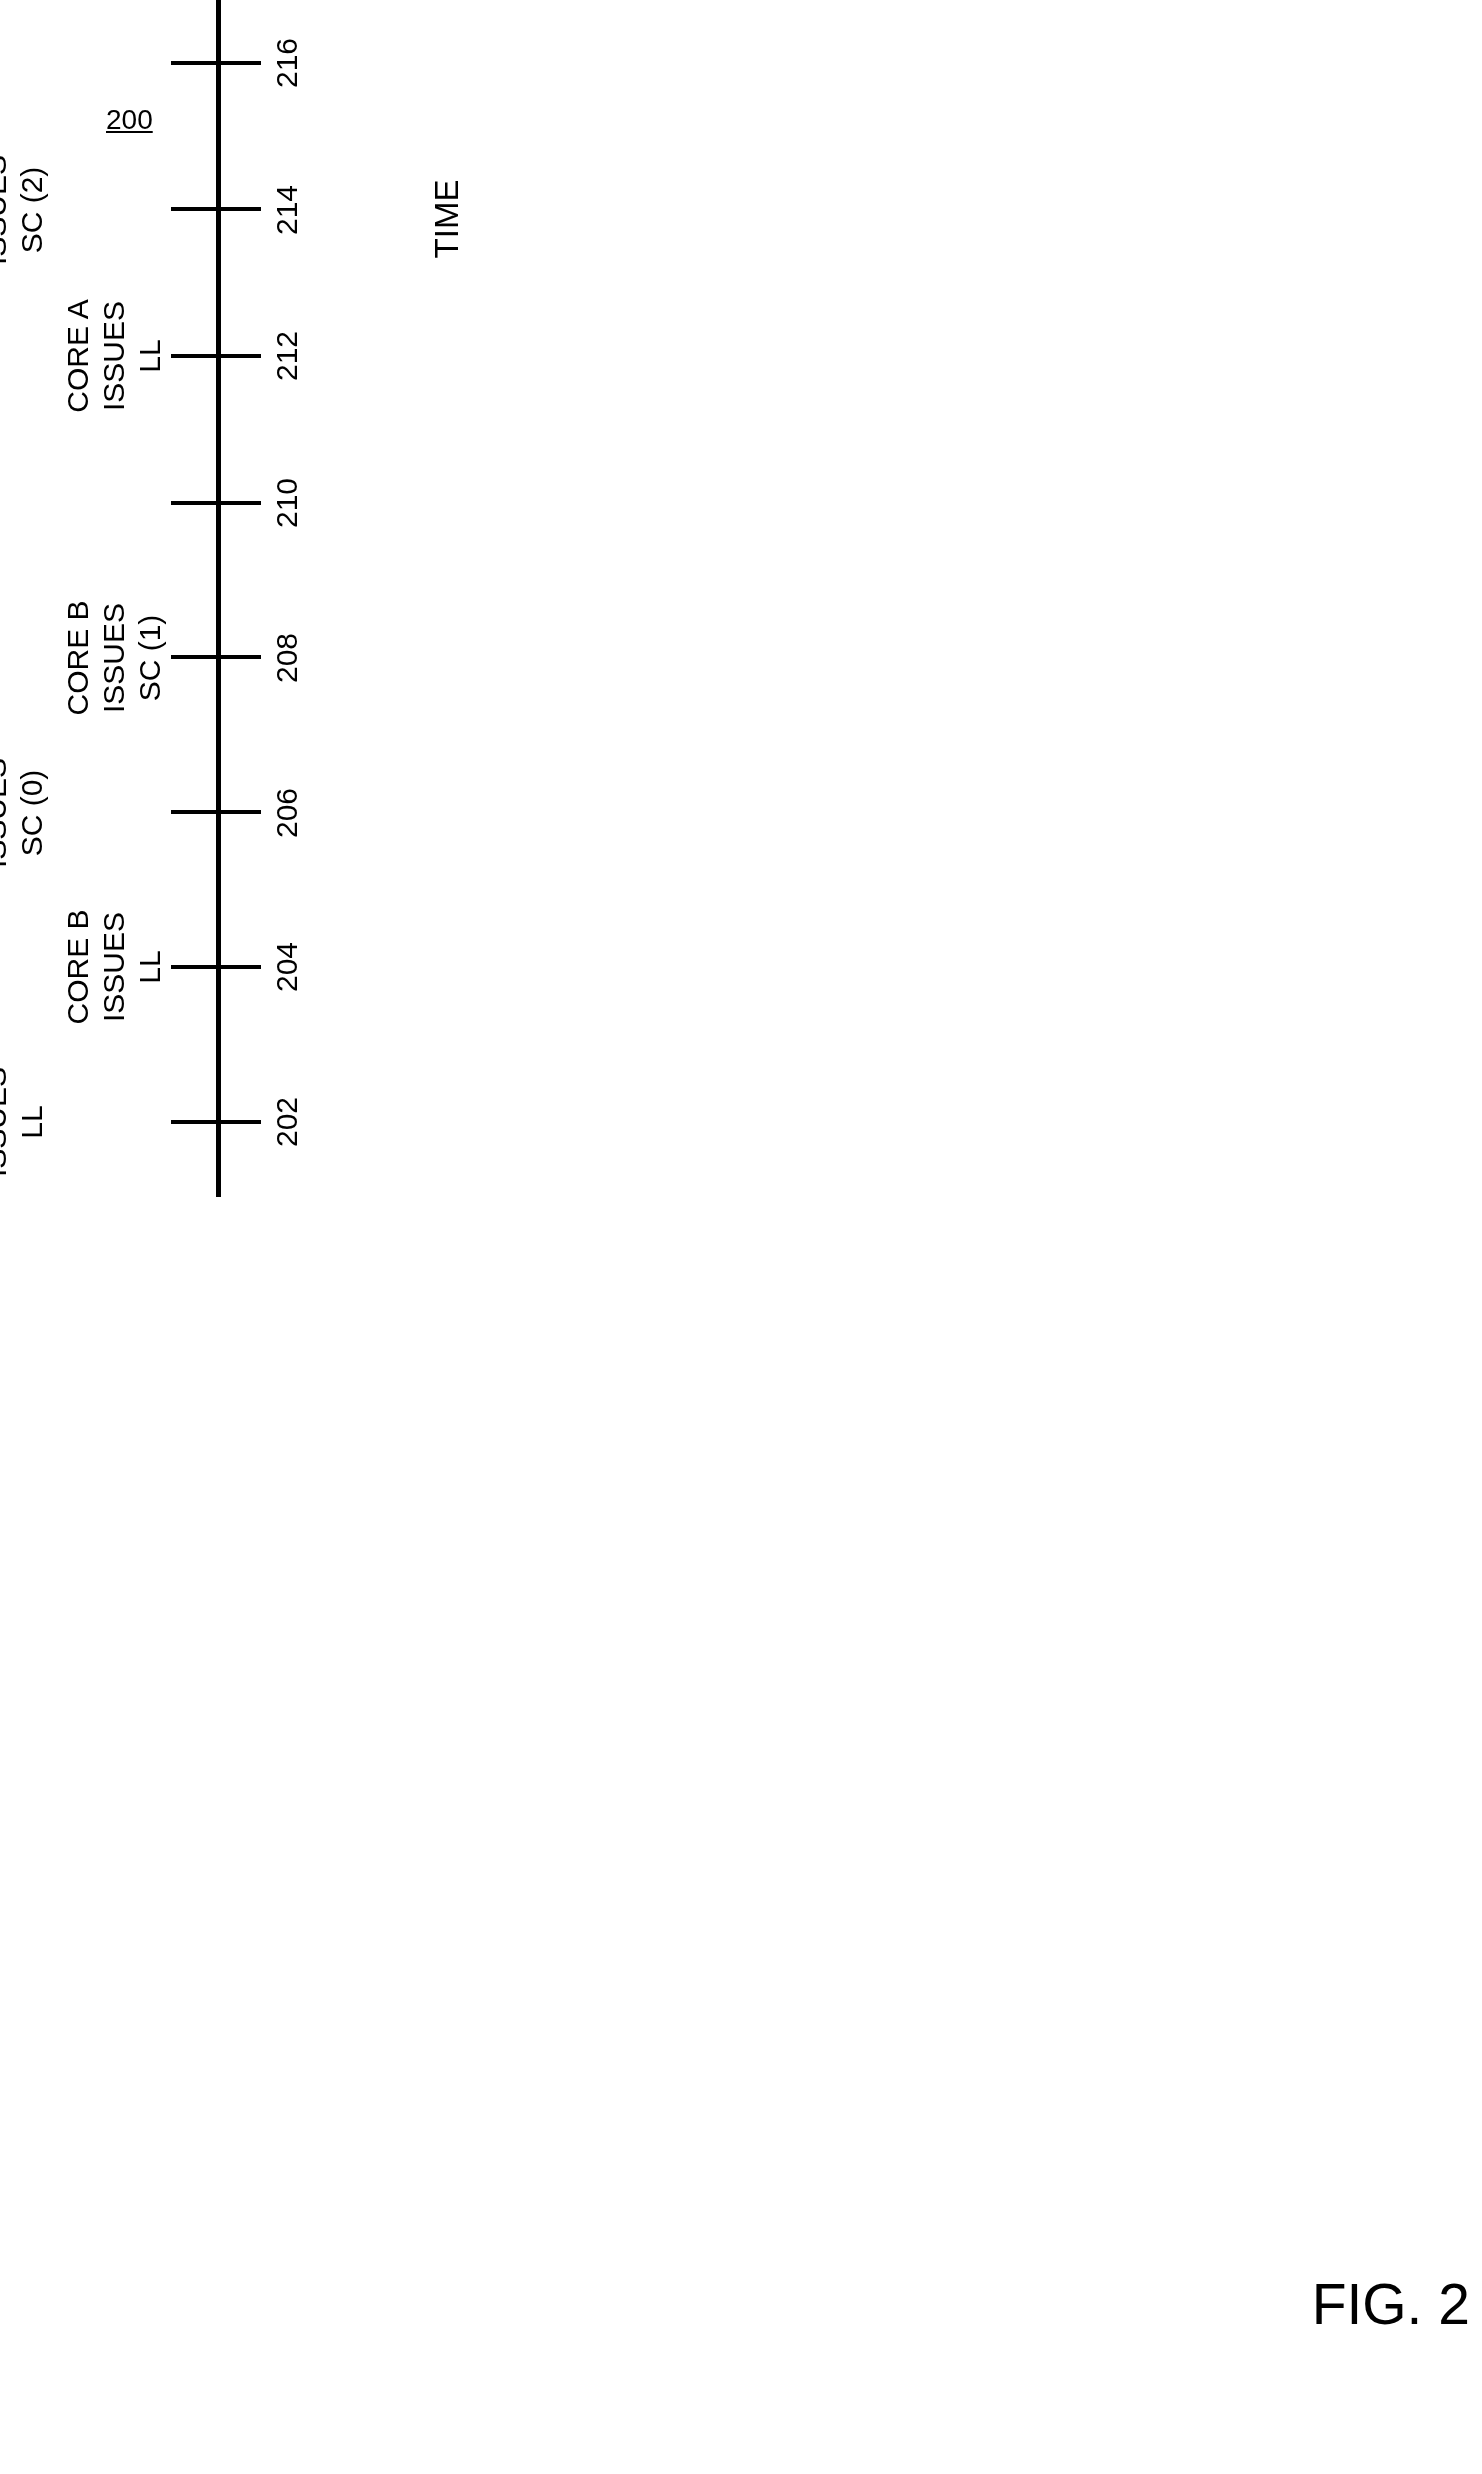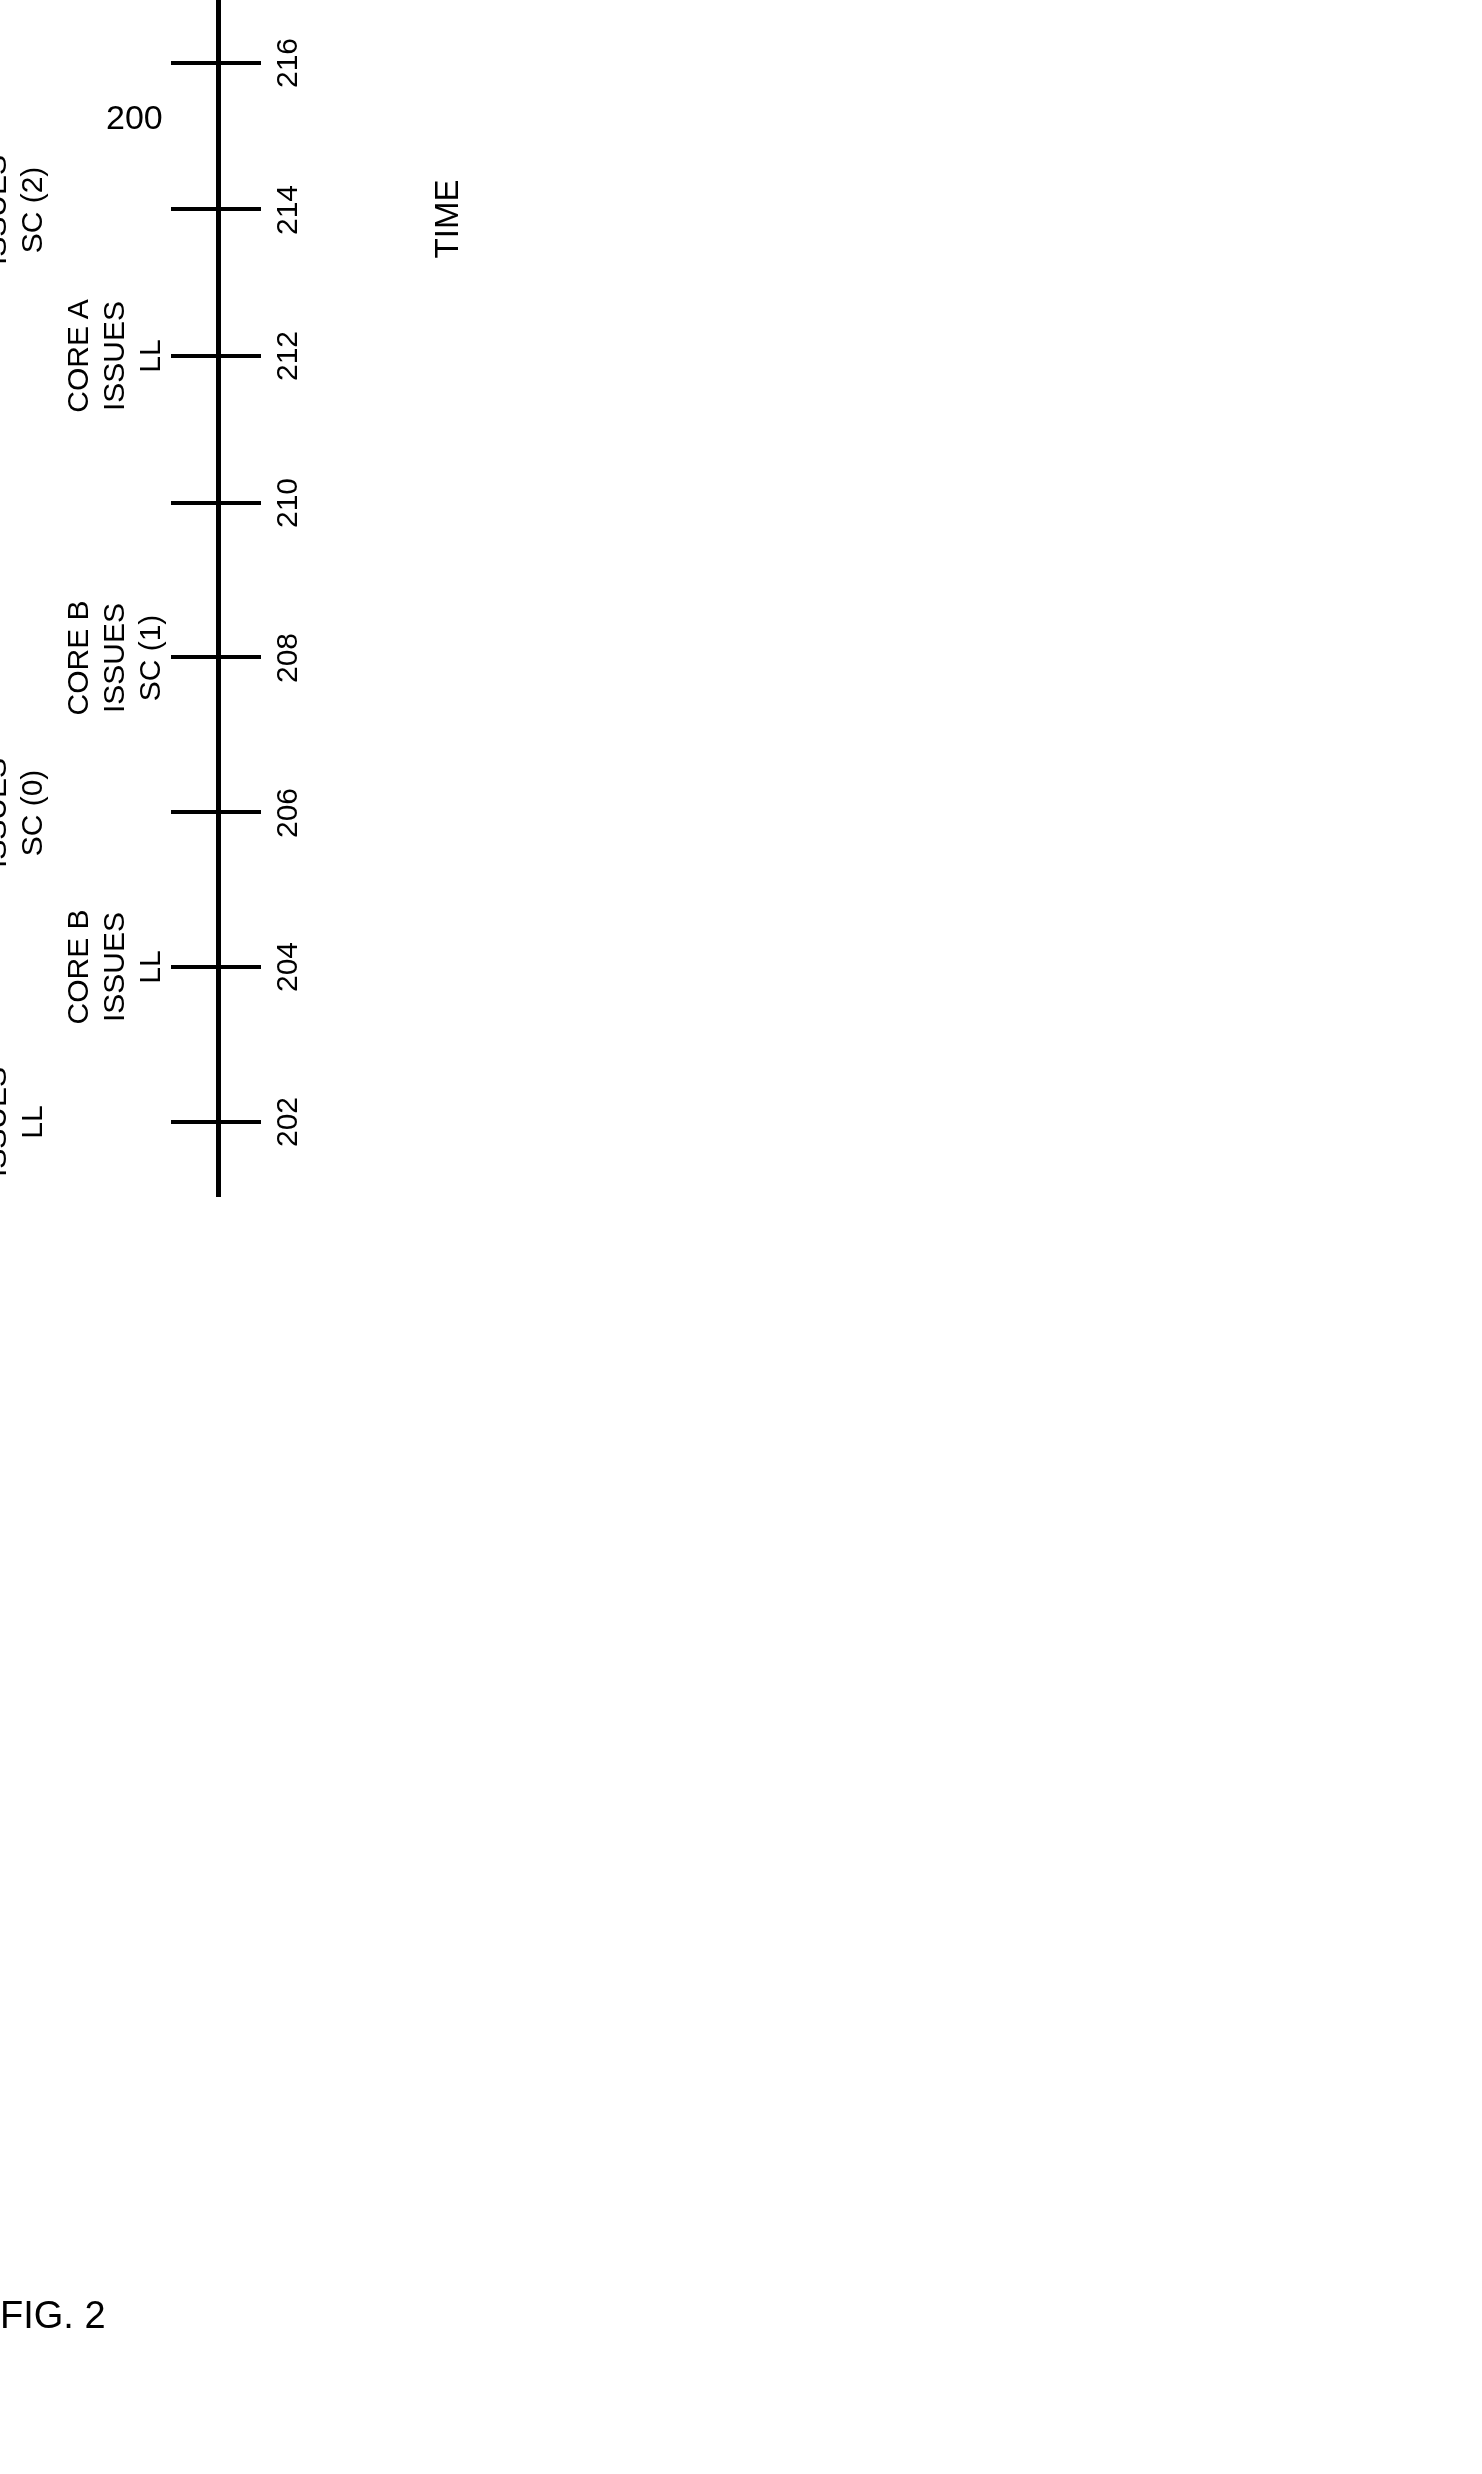--- a/index.html
+++ b/index.html
@@ -9,23 +9,24 @@
     font-family: Arial, Helvetica, sans-serif;
     color: #000;
   }
   .page {
     position: relative;
     width: 1483px;
     height: 2475px;
   }
   .ref {
     position: absolute;
-    top: 98px;
+    top: 104px;
     left: 106px;
-    font-size: 34px;
+    font-size: 28px;
+    text-decoration: underline;
   }
   .rot-container {
     position: absolute;
     top: 1197px;
     left: 216px;
     width: 1727px;
     height: 0;
     transform: rotate(-90deg);
     transform-origin: 0 0;
   }
@@ -61,22 +62,22 @@
   .axis {
     position: absolute;
     top: 212px;
     font-size: 33px;
   }
   .fig {
     position: absolute;
     bottom: 138px;
     left: 0;
     width: 1470px;
-    text-align: left;
-    font-size: 38px;
+    text-align: right;
+    font-size: 57px;
   }
   .center { transform: translateX(-50%); }
 </style>
 </head>
 <body>
 
 <div class="page">
 
   <div class="ref">200</div>
 

